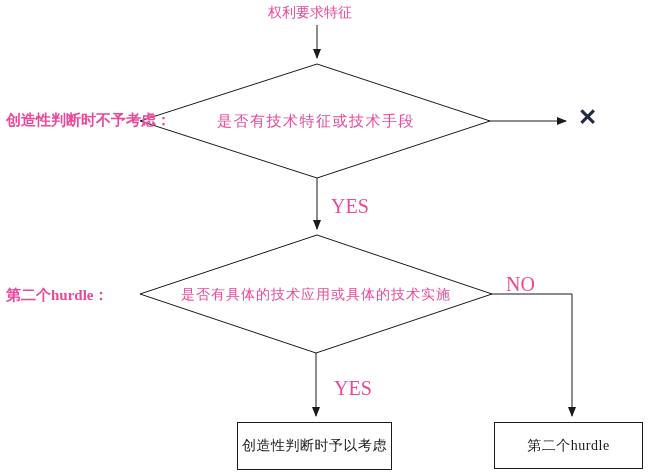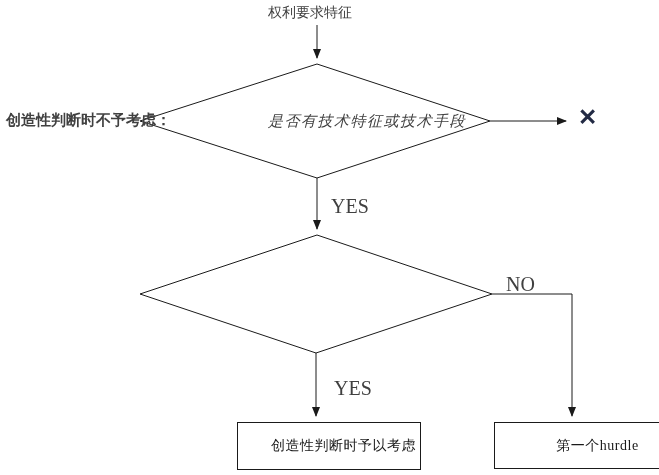--- a/index.html
+++ b/index.html
@@ -19,40 +19,39 @@
   .canvas svg.wires {
     position: absolute;
     left: 0;
     top: 0;
     width: 659px;
     height: 475px;
   }
   .txt {
     position: absolute;
     white-space: nowrap;
-    color: #404040;
+    color: #ec4899;
   }
   .start-label {
     left: 240px;
     top: 4px;
     width: 140px;
     text-align: center;
     font-size: 14px;
   }
   .hurdle-label {
     left: 6px;
     font-size: 15px;
     font-weight: bold;
   }
   .hurdle-1 { top: 111px; }
   .hurdle-2 { top: 286px; }
   .decision-label {
-    text-align: right;
+    text-align: center;
     font-size: 15px;
-    font-style: italic;
   }
   .decision-1 {
     left: 166px;
     top: 112px;
     width: 300px;
     letter-spacing: 1.5px;
   }
   .decision-2 {
     left: 136px;
     top: 286px;
@@ -76,21 +75,20 @@
   }
   .result-box {
     position: absolute;
     border: 1px solid #1a1a1a;
     background: #ffffff;
     display: flex;
     align-items: center;
     justify-content: center;
     font-size: 14px;
     letter-spacing: 0.5px;
-    padding-left: 29px;
   }
   .result-left {
     left: 237px;
     top: 422px;
     width: 153px;
     height: 46px;
   }
   .result-right {
     left: 494px;
     top: 422px;
@@ -121,29 +119,31 @@
     <line x1="316" y1="353" x2="316" y2="416" stroke="#1a1a1a" stroke-width="1" marker-end="url(#arrow)"></line>
 
     <polygon points="317,64 490,121 317,178 140,121" fill="#ffffff" stroke="#1a1a1a" stroke-width="1"></polygon>
 
     <polygon points="317,235 492,294 316,353 140,294" fill="#ffffff" stroke="#1a1a1a" stroke-width="1"></polygon>
   </svg>
 
   <div class="txt start-label">权利要求特征</div>
 
   <div class="txt hurdle-label hurdle-1">创造性判断时不予考虑：</div>
+  <div class="txt hurdle-label hurdle-2">第二个hurdle：</div>
 
   <div class="txt decision-label decision-1">是否有技术特征或技术手段</div>
+  <div class="txt decision-label decision-2">是否有具体的技术应用或具体的技术实施</div>
 
   <div class="txt edge-label yes-1">YES</div>
   <div class="txt edge-label yes-2">YES</div>
   <div class="txt edge-label no-1">NO</div>
 
   <div class="txt x-mark">✕</div>
 
   <div class="result-box result-left">
     <span>创造性判断时予以考虑</span>
   </div>
   <div class="result-box result-right">
-    <span>第一个hurdle</span>
+    <span>第二个hurdle</span>
   </div>
 
 </div>
 
 </body></html>

